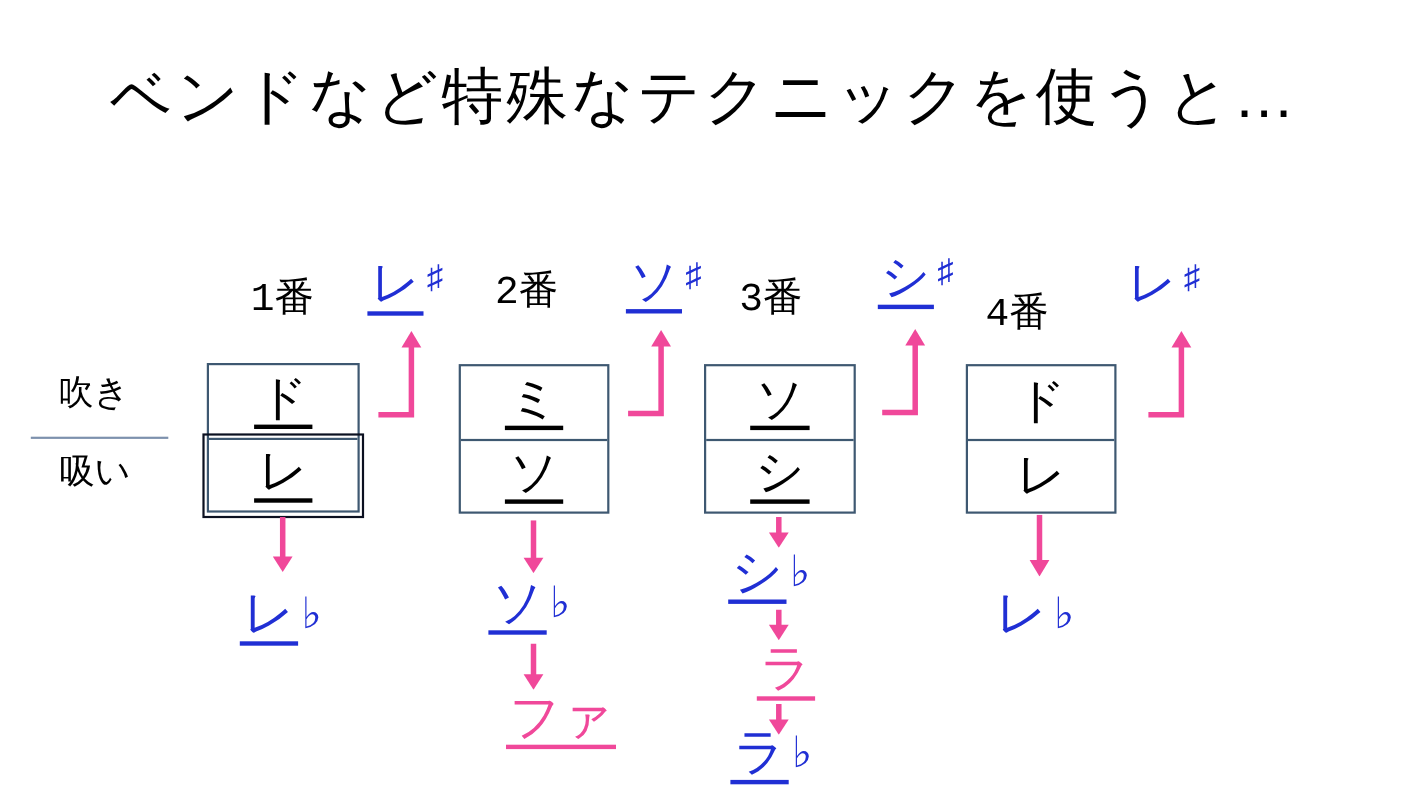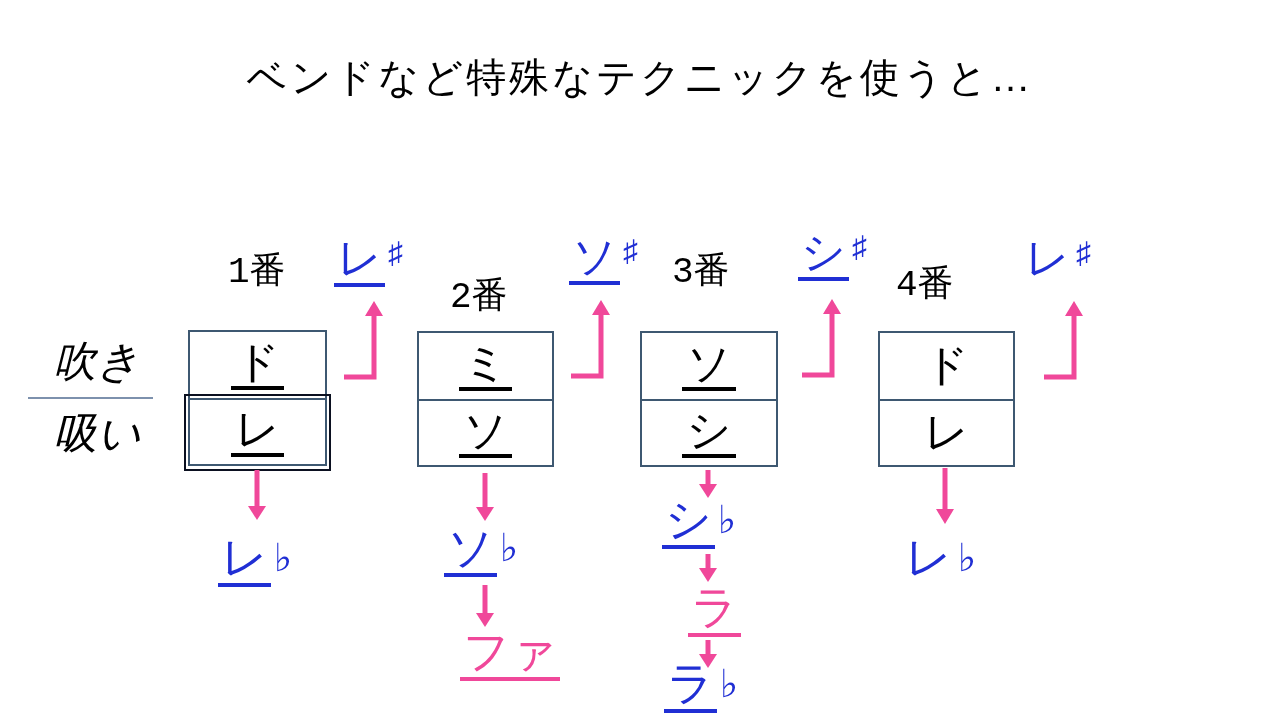--- a/index.html
+++ b/index.html
@@ -7,24 +7,24 @@
   }
   *{box-sizing:border-box;margin:0;padding:0;}
   html,body{width:1280px;height:720px;}
   body{
     position:relative;background:#ffffff;overflow:hidden;
     font-family:"Liberation Sans","DejaVu Sans",sans-serif;color:var(--text);
   }
   .abs{position:absolute;}
   .title{
     width:100%;text-align:center;top:50px;left:0;
-    font-size:40px;letter-spacing:3px;color:var(--text);white-space:nowrap;
+    font-size:56px;letter-spacing:3px;color:var(--text);white-space:nowrap;
   }
   .hole{font-size:36px;line-height:1;color:var(--text);font-family:Liberation Mono, monospace;}
-  .rowlab{font-size:43px;line-height:1;color:var(--text);font-style:italic;}
+  .rowlab{font-size:32px;line-height:1;color:var(--text);}
   .divline{height:2px;background:var(--divider);}
   .note{font-size:44px;line-height:1;white-space:nowrap;}
   .note-lg{font-size:46px;}
   .blue{color:var(--blue);}
   .pink{color:var(--pink);}
   .ch{display:inline-block;padding:0 3px 3px;}
   .u .ch, .ch.u{border-bottom:4px solid currentColor;}
   .acc{font-size:0.68em;vertical-align:0.35em;margin-left:3px;}
   .note-box{
     width:139px;border:2px solid var(--border);background:#fff;
@@ -69,21 +69,21 @@
 <div class="abs pink" style="left:246px;top:470px">
   <svg width="22" height="50">
       <line x1="11" y1="0" x2="11" y2="37" stroke="currentColor" stroke-width="5"></line>
       <polygon points="2,36 20,36 11,50" fill="currentColor"></polygon>
     </svg>
 </div>
 <div class="abs note note-lg blue" style="left:218px;top:534px">
   <span class="ch u">レ</span><span class="acc" style="font-size:0.85em;vertical-align:0.05em">♭</span>
 </div>
 
-<div class="abs hole" style="left:450px;top:280px">2番</div>
+<div class="abs hole" style="left:450px;top:248px">2番</div>
 <div class="abs note blue" style="left:569px;top:234px">
   <span class="ch u">ソ</span><span class="acc">♯</span>
 </div>
 <div class="abs pink" style="left:568px;top:298px">
   <svg width="44" height="84">
       <polyline points="3,78 33,78 33,15" stroke="currentColor" stroke-width="5" fill="none"></polyline>
       <polygon points="24,17 42,17 33,2" fill="currentColor"></polygon>
     </svg>
 </div>
 <div class="abs note-box" style="left:417px;top:331px;width:137px">

